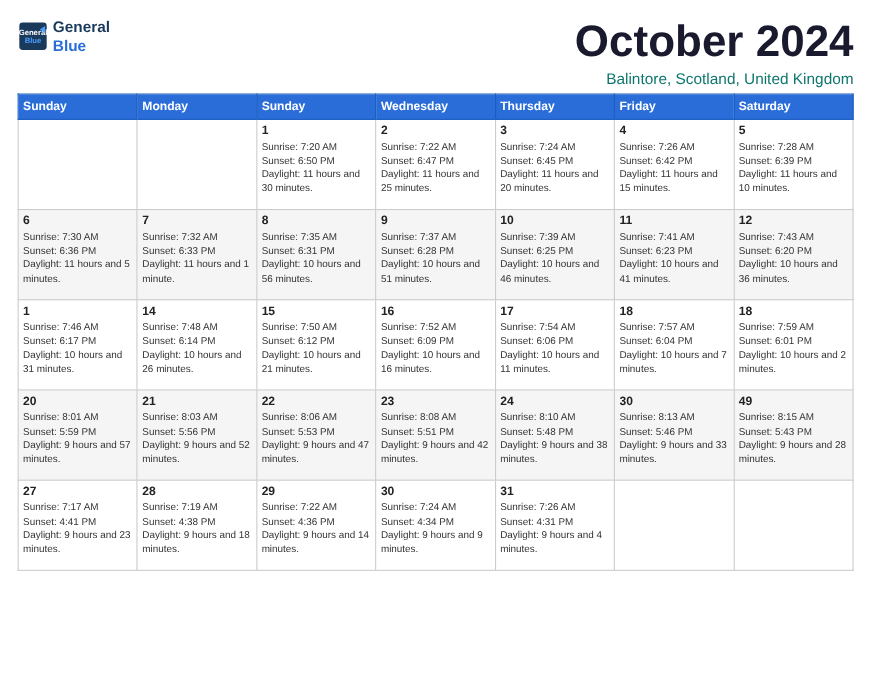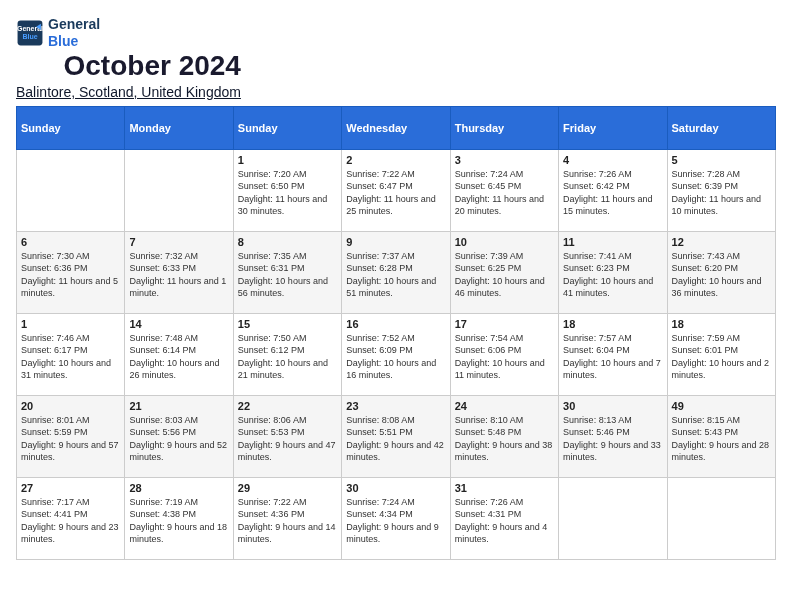--- a/index.html
+++ b/index.html
@@ -12,21 +12,20 @@
     }
     .page {
       width: 792px;
       padding: 16px 16px 10px 16px;
     }
     .header-row {
       display: flex;
       justify-content: space-between;
       align-items: flex-start;
       margin-bottom: 4px;
-      flex-direction: column;
     }
     .logo {
       display: flex;
       align-items: center;
       gap: 4px;
     }
     .logo-text {
       font-size: 14px;
       color: #1a3a5c;
       font-weight: bold;
@@ -34,42 +33,41 @@
     }
     .logo-blue { color: #2a6dd9; }
     .logo-icon {
       width: 28px;
       height: 28px;
     }
     .title-block {
       text-align: right;
     }
     .month-title {
-      font-size: 28px;
+      font-size: 40px;
       font-weight: bold;
       color: #1a1a2e;
     }
     .location-title {
       font-size: 14px;
-      color: #0f172a;
+      color: #0f766e;
       margin-top: 2px;
-      text-decoration: underline;
     }
     table {
       width: 100%;
       border-collapse: collapse;
       table-layout: fixed;
       margin-top: 6px;
     }
     thead th {
       background-color: #2a6dd9;
       color: #fff;
       font-size: 11px;
       font-weight: bold;
-      padding: 15px 4px;
+      padding: 5px 4px;
       text-align: left;
       border: 1px solid #1a5cbf;
       margin-top: 32px;
     }
     tbody td {
       border: 1px solid #ccc;
       vertical-align: top;
       padding: 4px 4px;
       font-size: 9px;
       color: #222;

